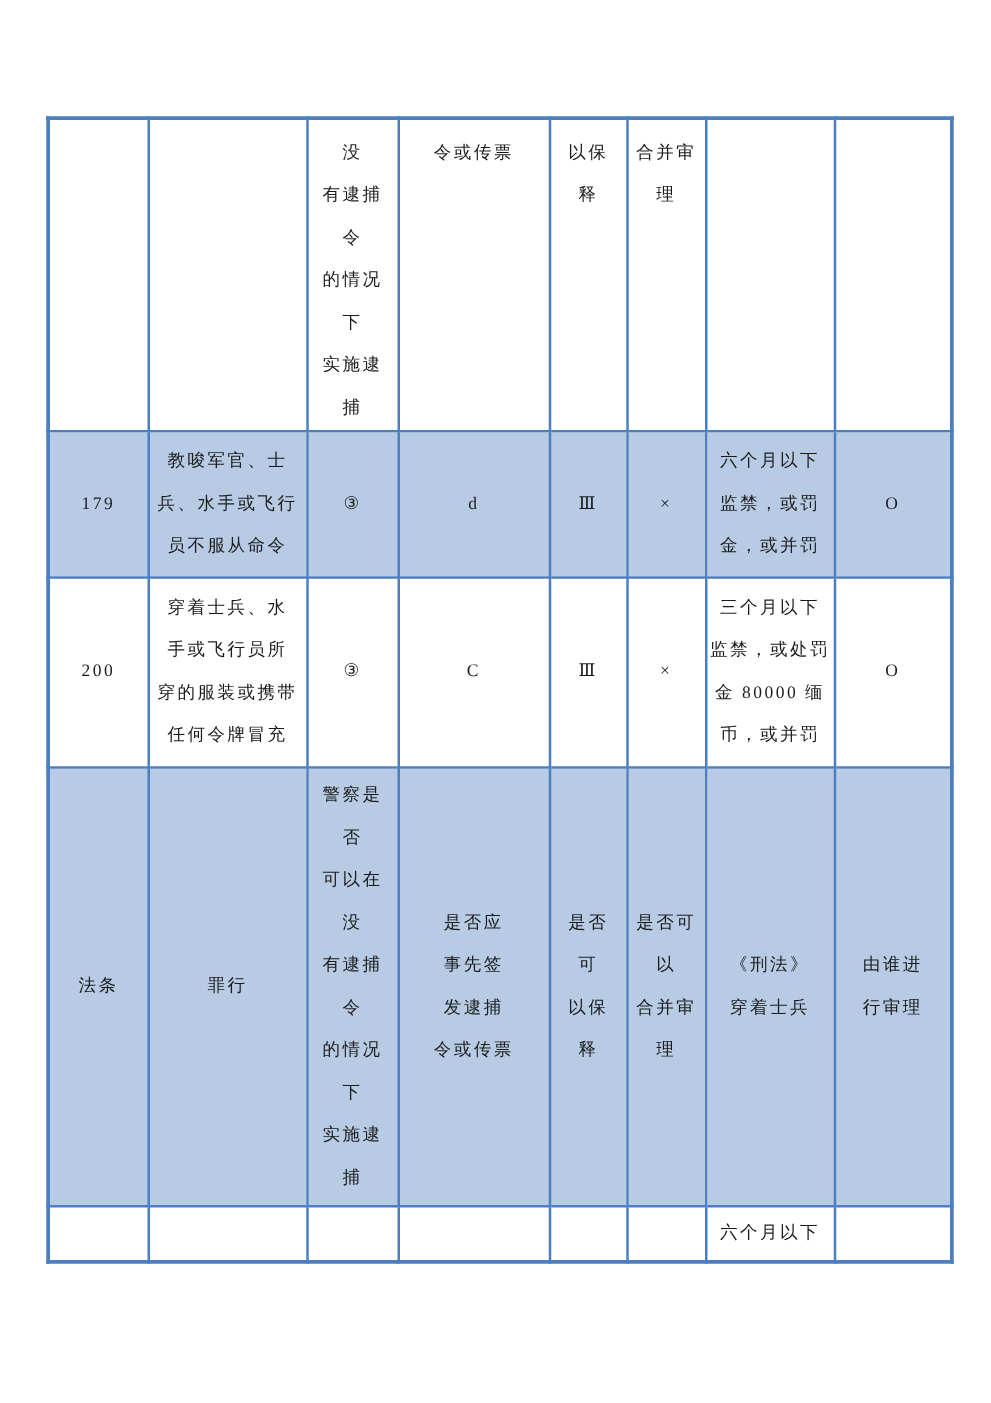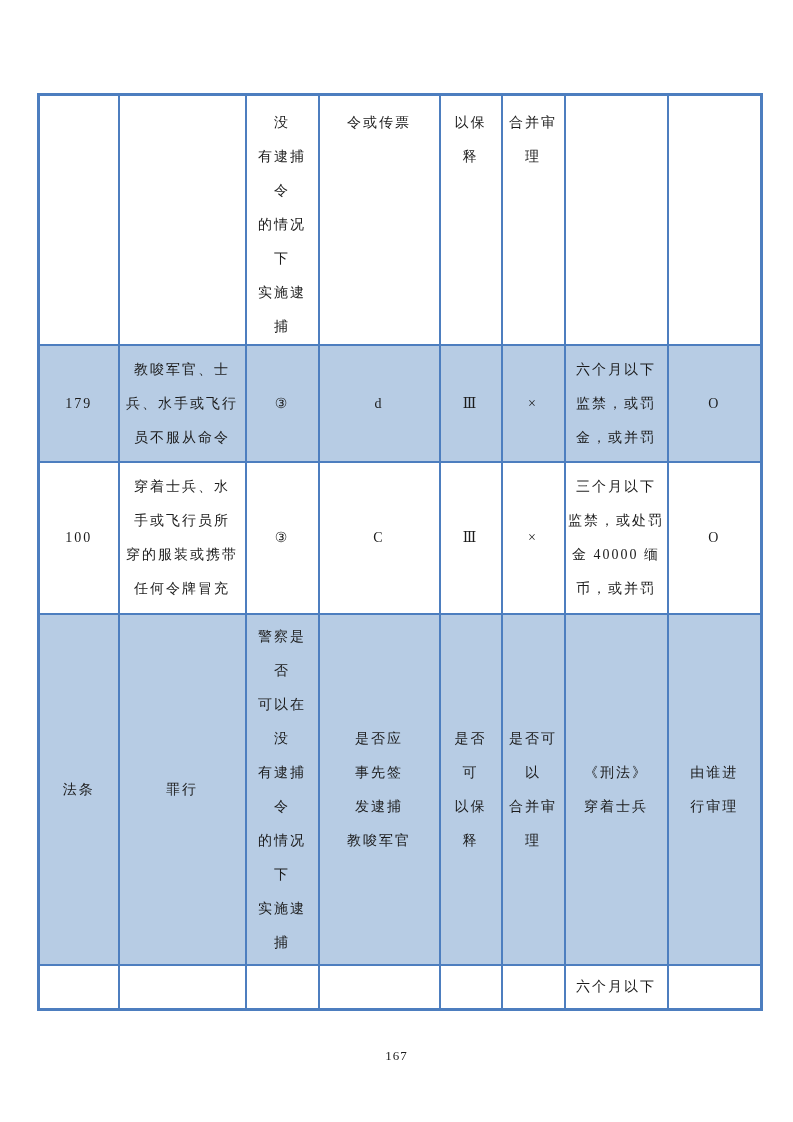--- a/index.html
+++ b/index.html
@@ -100,52 +100,52 @@
           <td>③</td>
           <td>d</td>
           <td>Ⅲ</td>
           <td>×</td>
           <td>六个月以下
 监禁，或罚
 金，或并罚</td>
           <td>O</td>
         </tr>
         <tr style="height: 152px;">
-          <td>100</td>
+          <td>200</td>
           <td>穿着士兵、水
 手或飞行员所
 穿的服装或携带
 任何令牌冒充</td>
           <td>③</td>
           <td>C</td>
           <td>Ⅲ</td>
           <td>×</td>
           <td>三个月以下
 监禁，或处罚
-金 40000 缅
+金 80000 缅
 币，或并罚</td>
           <td>O</td>
         </tr>
         <tr class="shaded" style="height: 351px;">
           <td>法条</td>
           <td>罪行</td>
           <td>警察是
 否
 可以在
 没
 有逮捕
 令
 的情况
 下
 实施逮
 捕</td>
           <td>是否应
 事先签
 发逮捕
-教唆军官</td>
+令或传票</td>
           <td>是否
 可
 以保
 释</td>
           <td>是否可
 以
 合并审
 理</td>
           <td>《刑法》
 穿着士兵</td>
@@ -157,14 +157,13 @@
           <td></td>
           <td></td>
           <td></td>
           <td></td>
           <td></td>
           <td>六个月以下</td>
           <td></td>
         </tr>
       </tbody>
   </table>
-  <div class="page-number">167</div>
 </div>
 
 </body></html>

